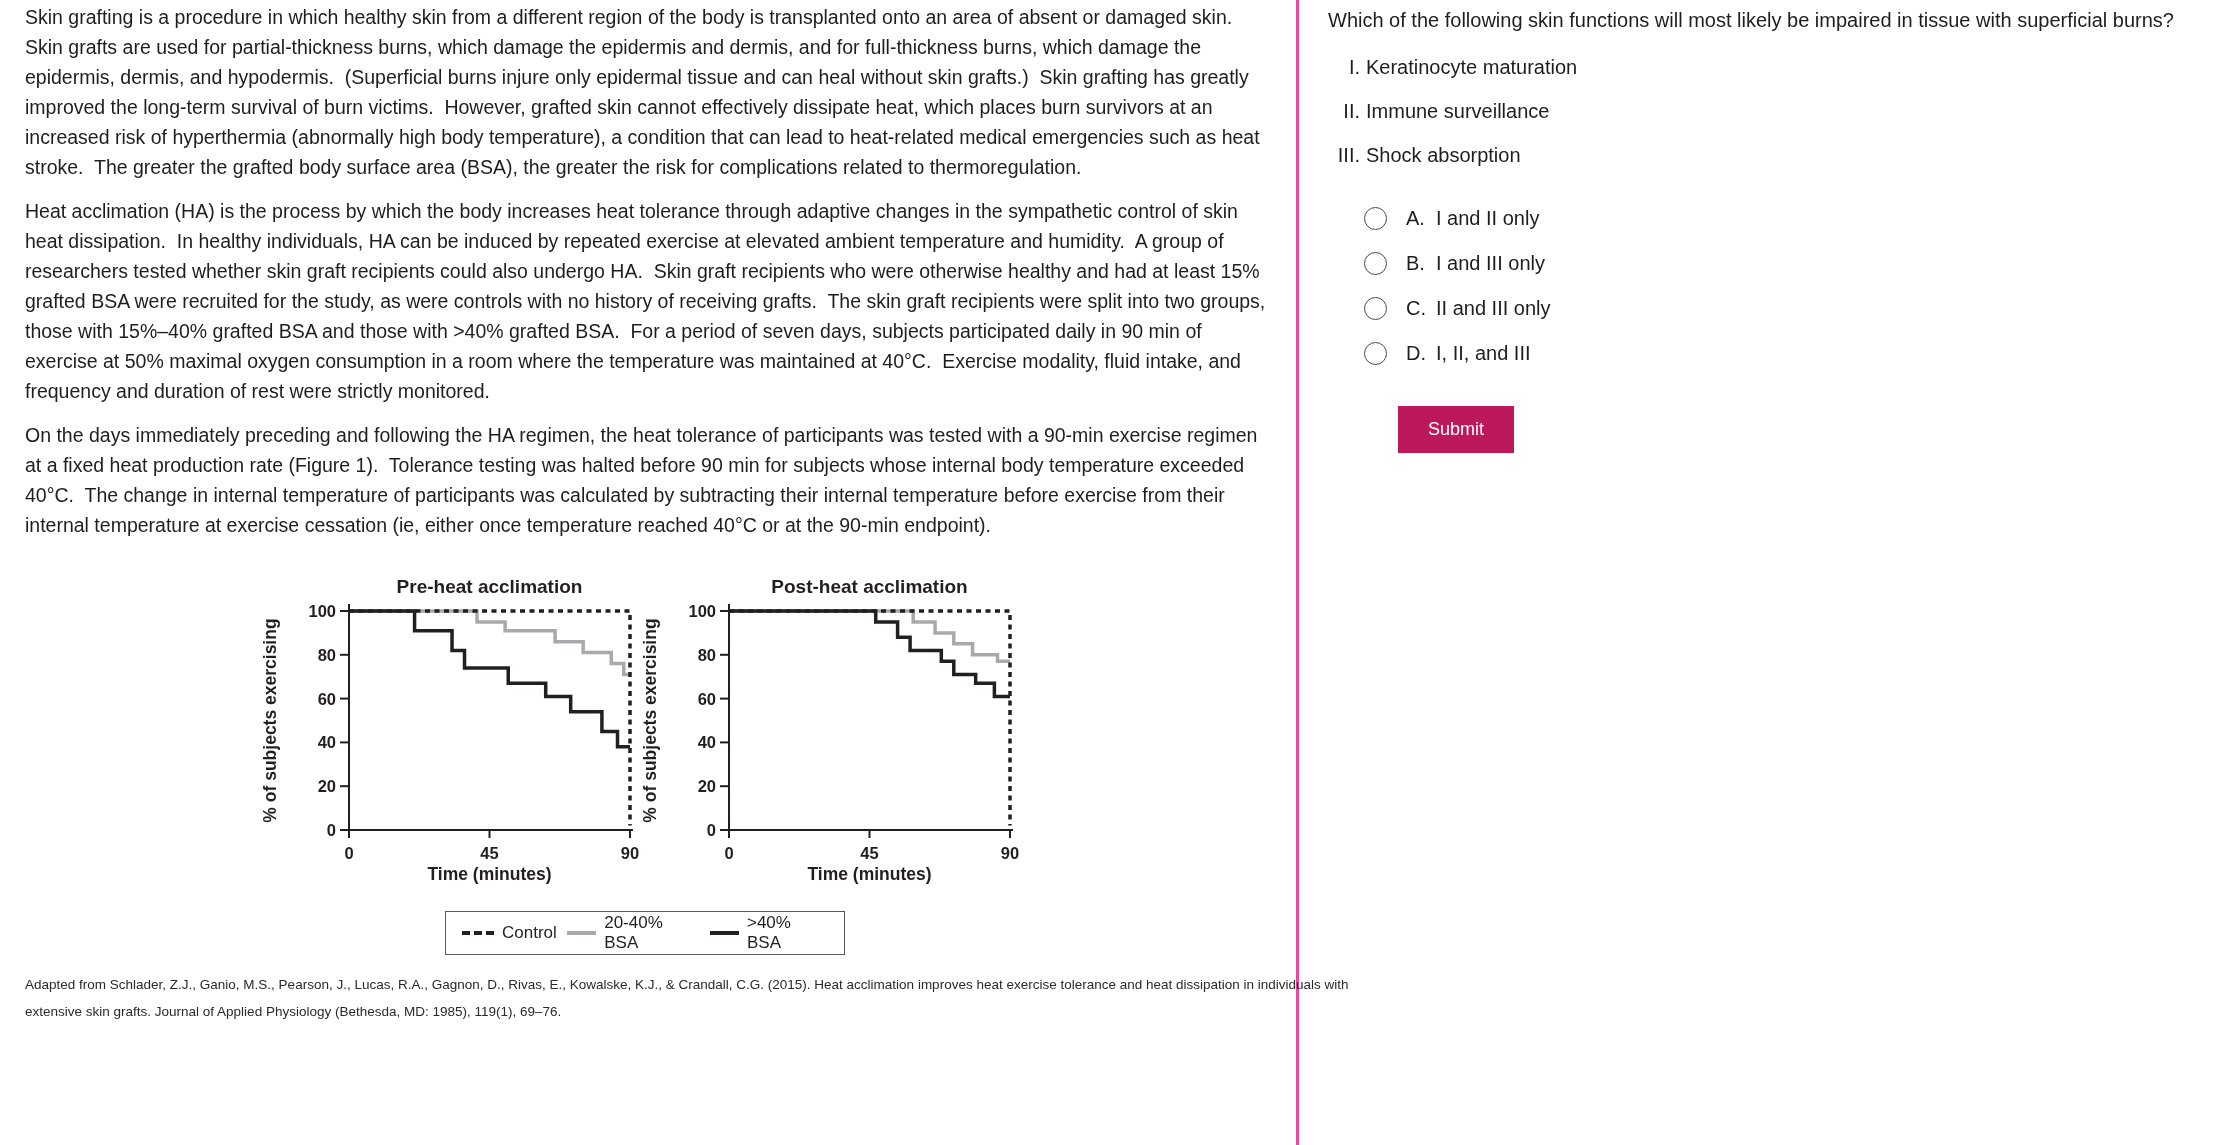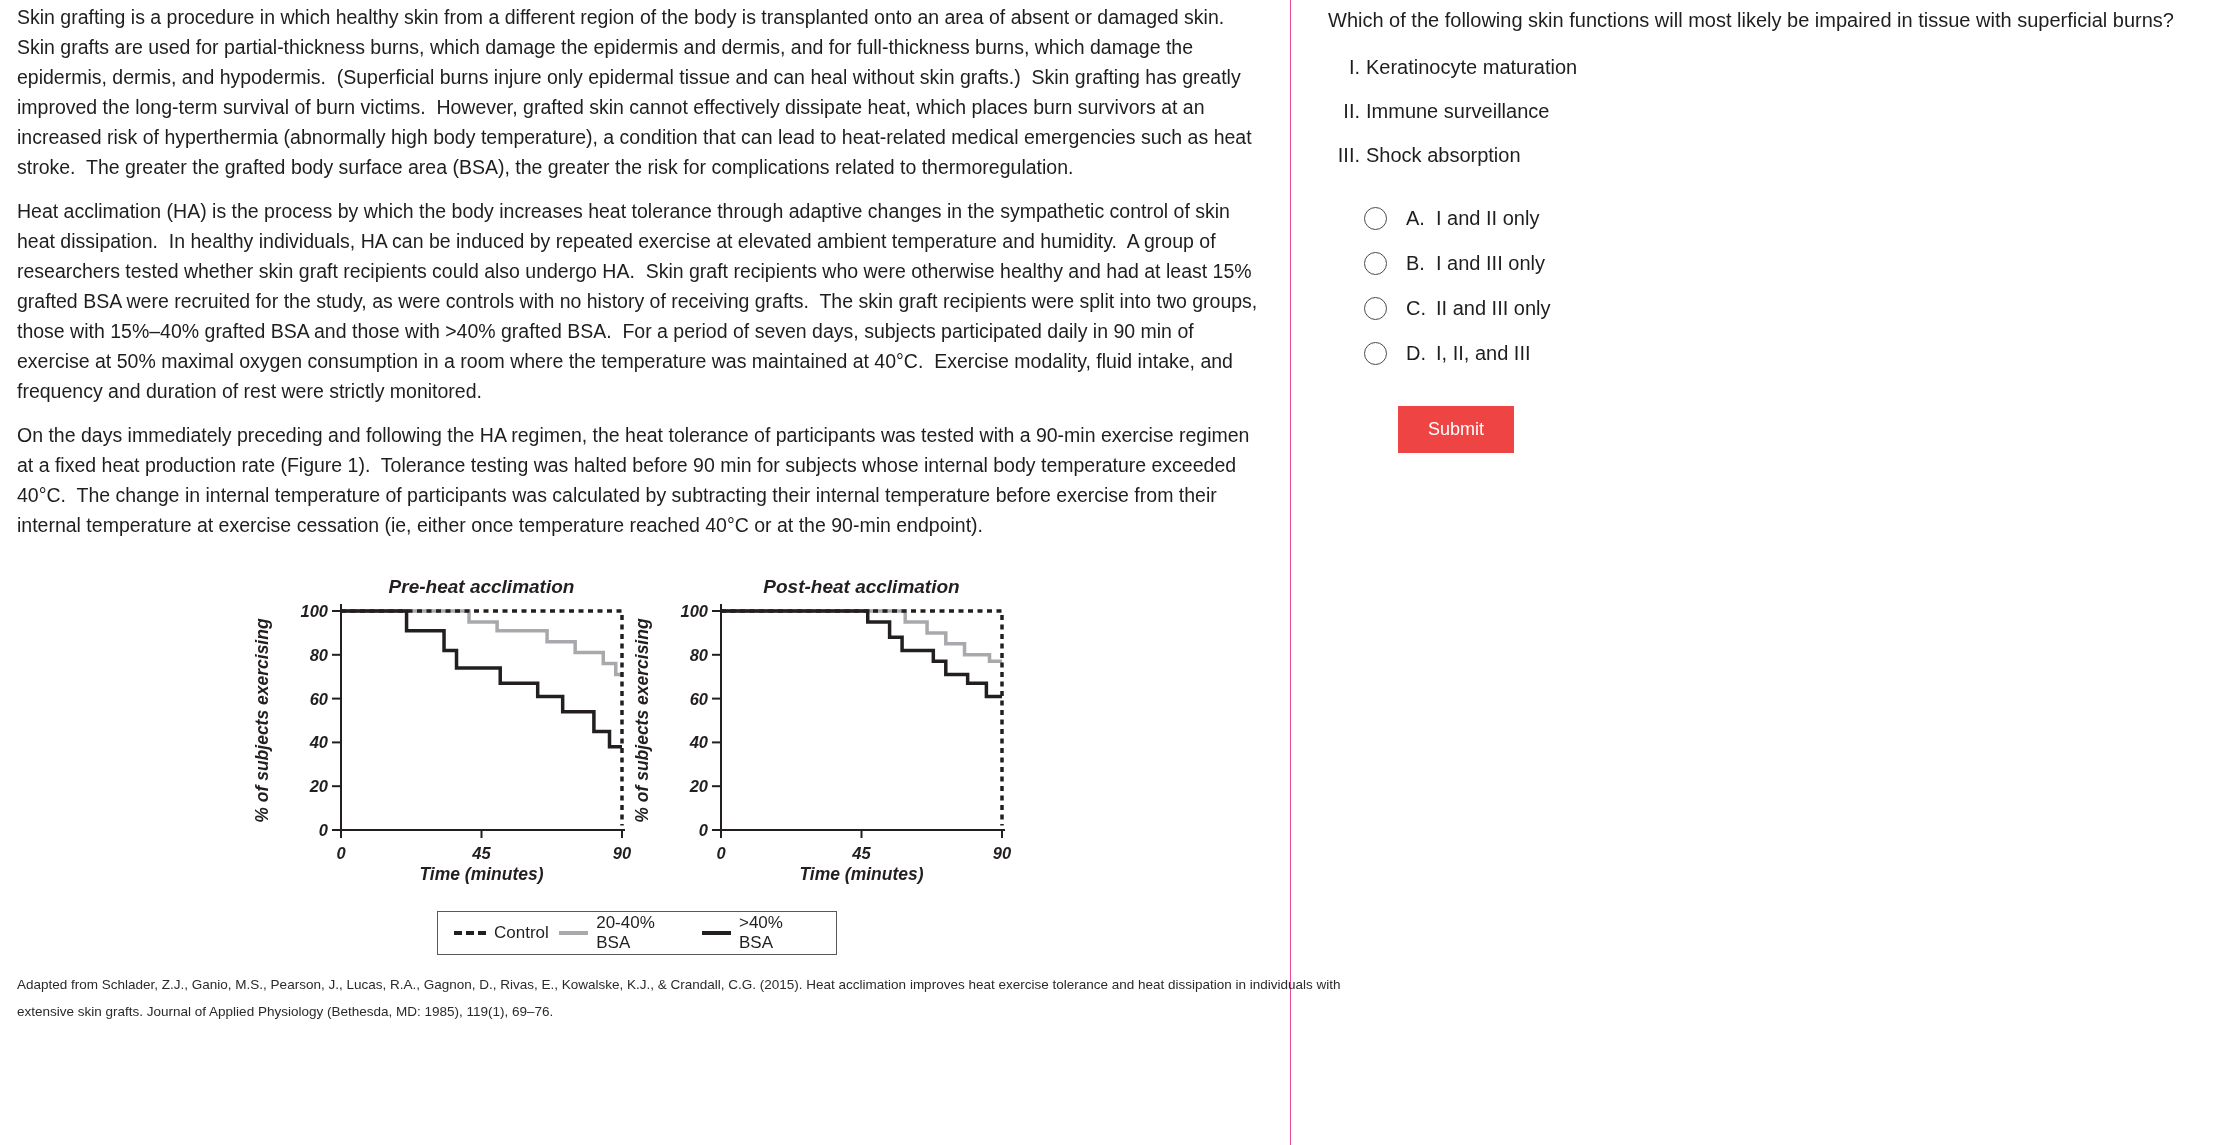--- a/index.html
+++ b/index.html
@@ -1,21 +1,21 @@
 <!DOCTYPE html>
 <html><head>
 <meta charset="utf-8">
 <style>
   html,body{margin:0;padding:0;background:#ffffff;}
   body{width:2238px;height:1145px;overflow:hidden;font-family:"Liberation Sans","DejaVu Sans",sans-serif;color:#1e1e1e;position:relative;}
-  .panel-left{position:absolute;left:0;top:0;width:1291px;height:1145px;border-right:1px solid #ec4899;box-sizing:border-box;padding-left:12px;}
+  .panel-left{position:absolute;left:8px;top:0;width:1291px;height:1145px;border-right:3px solid #ec4899;box-sizing:border-box;padding-left:12px;}
   .panel-right{position:absolute;left:1292px;top:0;right:0;height:1145px;padding:5px 0 0 36px;box-sizing:border-box;}
   .para{white-space:pre-wrap;width:1252px;margin:0 0 14px 5px;font-size:19.5px;line-height:30px;}
   .para:first-child{margin-top:2px;}
-  .charts-row{display:flex;margin-left:240px;margin-top:29px;font-style:italic;}
+  .charts-row{display:flex;margin-left:240px;margin-top:29px;}
   .legend-box{margin-left:425px;margin-top:23px;width:400px;height:44px;border:1.5px solid #58595b;box-sizing:border-box;display:flex;align-items:center;padding:0 16px;gap:10px;}
   .legend-item{display:flex;align-items:center;gap:8px;font-size:17px;color:#231f20;}
   .dash-sample{display:flex;gap:4px;align-items:center;}
   .dash-sample i{display:block;width:8px;height:4.5px;}
   .solid-sample{display:block;width:30px;height:4.5px;}
   .fig-caption{margin:38px 0 0 5px;font-size:20px;line-height:28px;}
   .fig-caption .fig-label{font-weight:bold;font-size:21px;}
   .fig-caption .fig-text{margin-left:10px;}
   .citation{margin:16px 0 0 5px;font-size:13.5px;line-height:27px;color:#2a2a2a;}
   .citation div{white-space:nowrap;}
@@ -159,14 +159,14 @@
       <span class="opt-letter">C.</span>
       <span class="opt-text">II and III only</span>
     </div>
     <div class="option-row">
       <span class="radio"></span>
       <span class="opt-letter">D.</span>
       <span class="opt-text">I, II, and III</span>
     </div>
   </div>
 
-  <button class="submit-btn" style="background: #ef4444;">Submit</button>
+  <button class="submit-btn" style="background: #be185d;">Submit</button>
 </div>
 
 </body></html>

